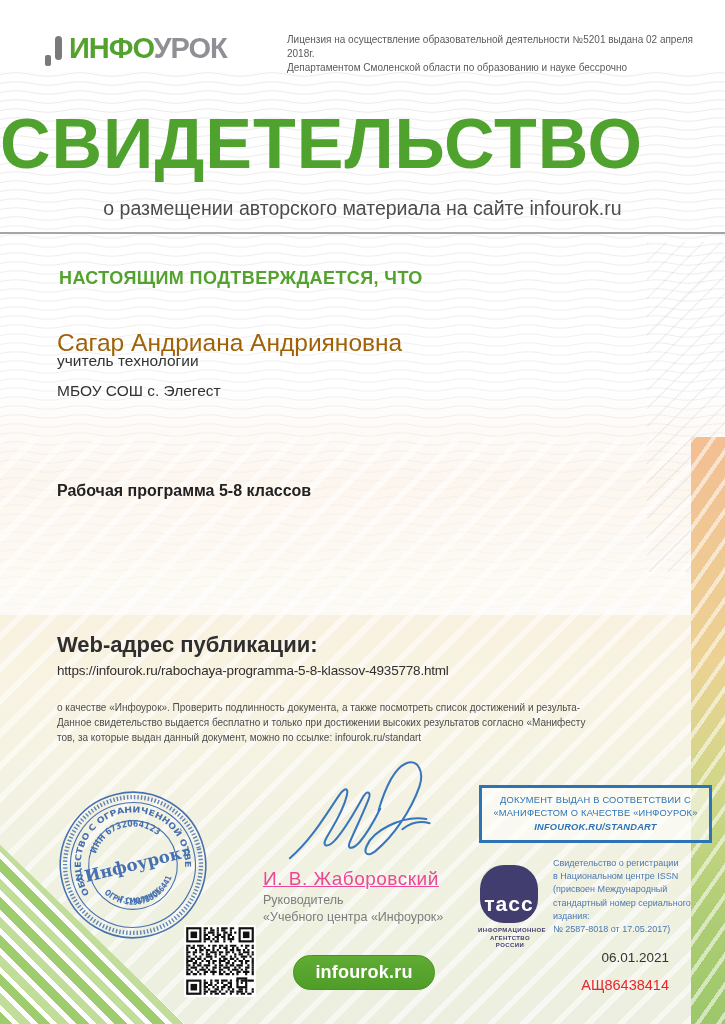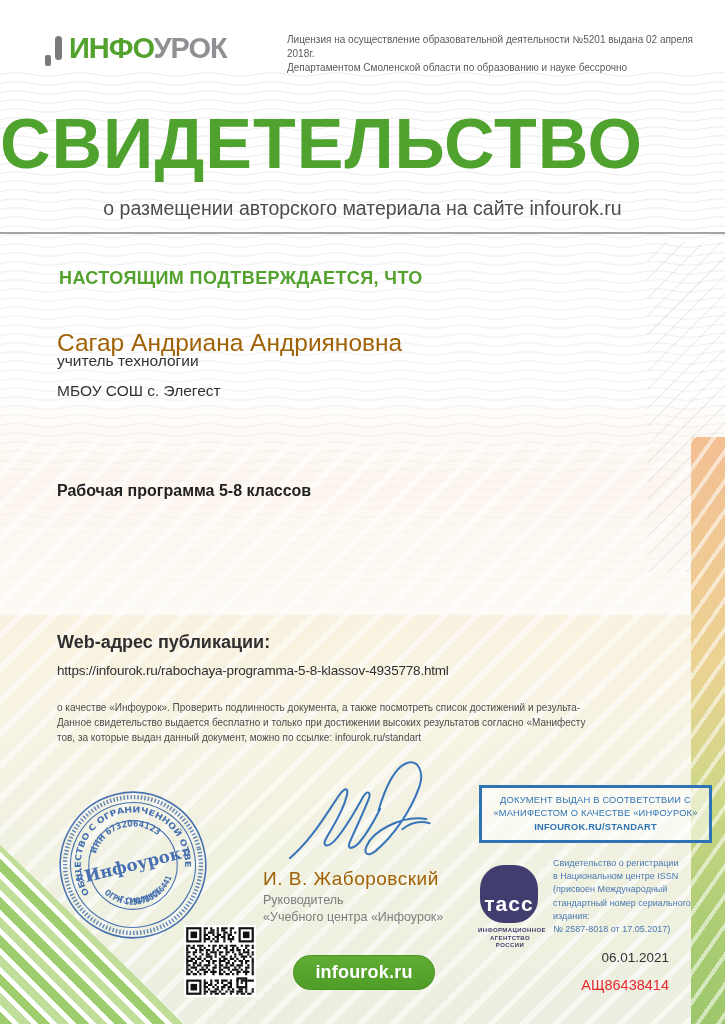--- a/index.html
+++ b/index.html
@@ -39,39 +39,39 @@
          letter-spacing:1px;color:#50a22e;white-space:nowrap;}
   .subtitle{left:0;top:197px;width:725px;text-align:center;font-size:19.5px;color:#4c4c4c;}
 
   
   .confirm-heading{left:59px;top:268px;font-size:18px;font-weight:bold;letter-spacing:.4px;color:#53a22e;}
   .recipient-name{left:57px;top:301px;font-size:24.5px;color:#a16207;margin-top:28px;}
   .recipient-role{left:57px;top:352px;font-size:15.5px;color:#333;}
   .recipient-org{left:57px;top:382px;font-size:15.5px;color:#333;}
   .statement{left:57px;top:419px;font-size:16px;line-height:24.5px;color:#3f3f3f;}
   .work-title{left:57px;top:482px;font-size:16px;font-weight:bold;color:#222;}
-  .web-label{left:57px;top:632px;font-size:18px;font-weight:bold;color:#2f2f2f;}
+  .web-label{left:57px;top:632px;font-size:22px;font-weight:bold;color:#2f2f2f;}
   .web-url{left:57px;top:663px;font-size:13.5px;color:#2f2f2f;letter-spacing:-.2px;}
   .disclaimer{left:57px;top:700px;font-size:10px;line-height:15px;color:#4d4d4d;white-space:nowrap;}
 
   
   .stamp-svg{left:54px;top:786px;width:158px;height:158px;transform:rotate(-14deg);opacity:.93;}
   .qr-svg{left:184px;top:925px;width:72px;height:72px;}
   .signature-svg{left:283px;top:753px;width:162px;height:120px;}
-  .sig-name{left:263px;top:868px;font-size:19px;color:#a16207;letter-spacing:.5px;}
+  .sig-name{left:263px;top:868px;font-size:19px;color:#ec4899;letter-spacing:.5px;text-decoration:underline;}
   .sig-role1{left:263px;top:893px;font-size:12.5px;color:#7d7d7d;}
   .sig-role2{left:263px;top:910px;font-size:12.5px;color:#7d7d7d;}
 
   
   .quality-box{left:479px;top:785px;width:233px;height:58px;border:2px solid #2e74b5;background:rgba(255,255,255,.55);
                box-sizing:border-box;padding:0;}
   .quality-inner{width:100%;height:100%;border:1px solid #2e74b5;box-sizing:border-box;
                  display:flex;flex-direction:column;justify-content:center;align-items:center;
                  font-size:9.3px;line-height:13.5px;color:#2e74b5;text-align:center;letter-spacing:.2px;}
-  .quality-inner .b3{font-weight:bold;}
+  .quality-inner .b3{font-weight:bold;font-style:italic;}
   .tass-logo{left:480px;top:865px;width:58px;height:58px;background:#413d6e;
              display:flex;align-items:flex-end;justify-content:center;border-radius:24px;}
   .tass-logo span{color:#fff;font-weight:bold;font-size:21px;letter-spacing:1px;line-height:1;margin-bottom:9px;}
   .tass-agency{left:478px;top:927px;width:64px;font-size:6px;line-height:7.5px;color:#413d6e;text-align:center;
                letter-spacing:.4px;font-weight:bold;}
   .issn-text{left:553px;top:857px;width:145px;font-size:9px;line-height:13.2px;color:#4b79b3;}
 
   
   .site-pill{left:293px;top:955px;width:142px;height:35px;border-radius:18px;
              background:linear-gradient(180deg,#60ac33,#4f9c28);border:1px solid #47941f;box-sizing:border-box;

